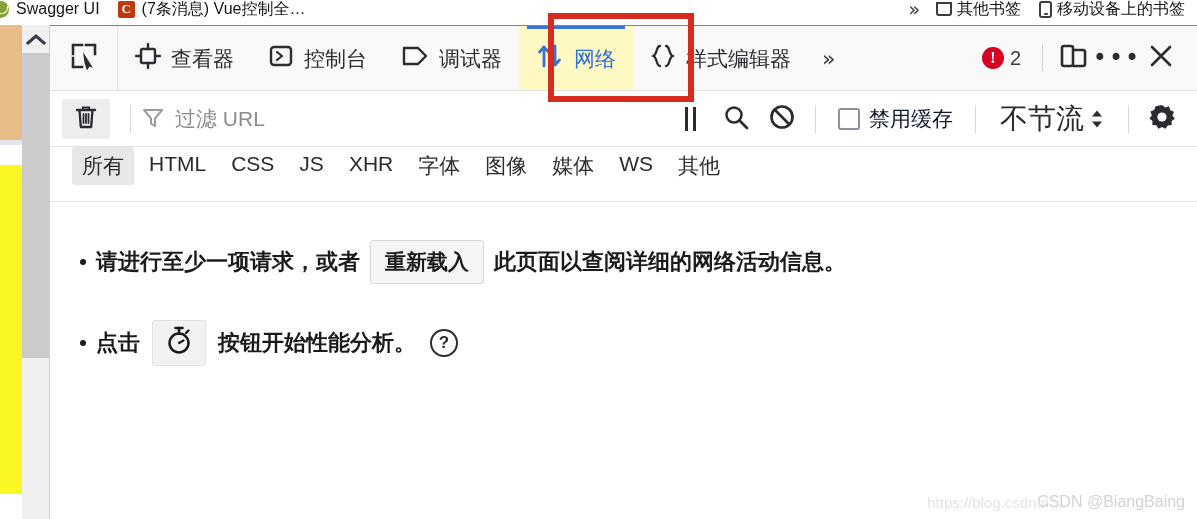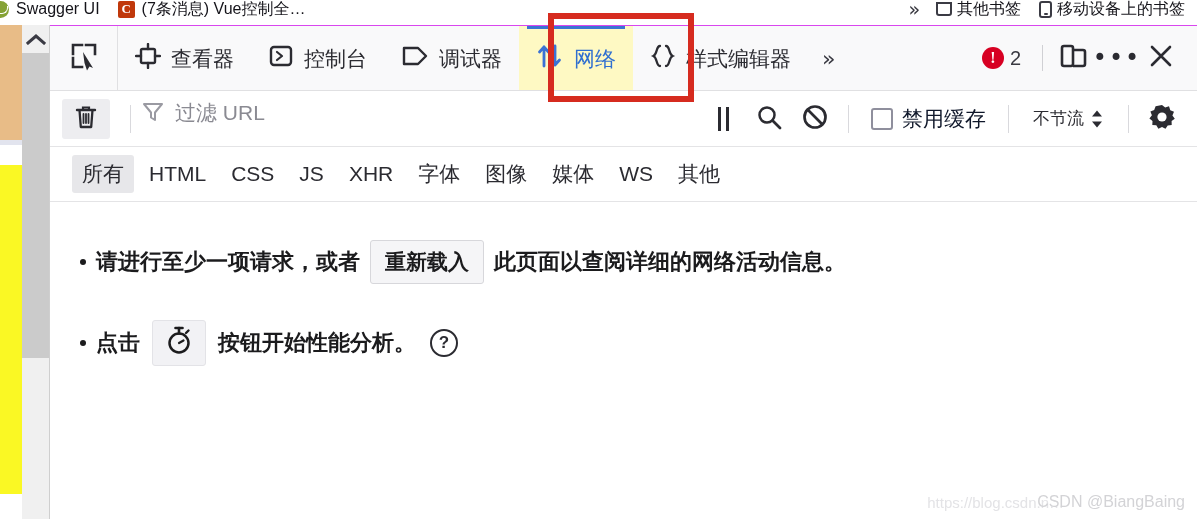--- a/index.html
+++ b/index.html
@@ -157,21 +157,21 @@
     display: flex; align-items: center;
     padding: 0 12px;
   }
   .trash-btn {
     width: 48px; height: 40px; background: #ededf0; border-radius: 3px;
     display: flex; align-items: center; justify-content: center;
     margin-right: 10px; flex: none;
   }
   .fb-sep { width: 1px; height: 28px; background: #d9d9dd; margin: 0 10px; flex: none; }
   .filter-input {
-    flex: 1; display: flex; align-items: flex-start; gap: 10px;
+    flex: 1; display: flex; align-items: center; gap: 10px;
     min-width: 40px; height: 40px;
   }
   .filter-ph { font-size: 21px; color: #8a8a92; white-space: nowrap; }
   .ctl-btn {
     width: 46px; height: 44px; flex: none;
     display: flex; align-items: center; justify-content: center;
   }
   .pause-ico { display: flex; gap: 5px; }
   .pause-ico i { display: block; width: 3px; height: 24px; background: #2b2b31; }
   .chk-wrap {
@@ -180,29 +180,29 @@
   }
   .chk-box {
     width: 22px; height: 22px; border: 2px solid #8f8f9d;
     border-radius: 3px; background: #fff; flex: none;
   }
   .chk-label { font-size: 21px; color: #0f172a; }
   .throttle {
     display: flex; align-items: center; gap: 6px; padding: 0 14px;
     white-space: nowrap; flex: none;
   }
-  .throttle-label { font-size: 17px; color: #2b2b31; }
+  .throttle-label { font-size: 28px; color: #2b2b31; }
   .spin { display: flex; flex-direction: column; gap: 3px; }
 
   
   .dt-typebar {
     height: 55px; flex: none;
     background: #ffffff;
     border-bottom: 1px solid #e4e4e6;
-    display: flex; align-items: center;
+    display: flex; align-items: flex-start;
     padding: 0 22px; gap: 5px;
   }
   .type-chip {
     font-size: 21px; color: #2b2b31;
     padding: 5px 10px; border-radius: 3px;
     white-space: nowrap;
   }
   .type-chip.active { background: #e7e7ea; }
 
   

